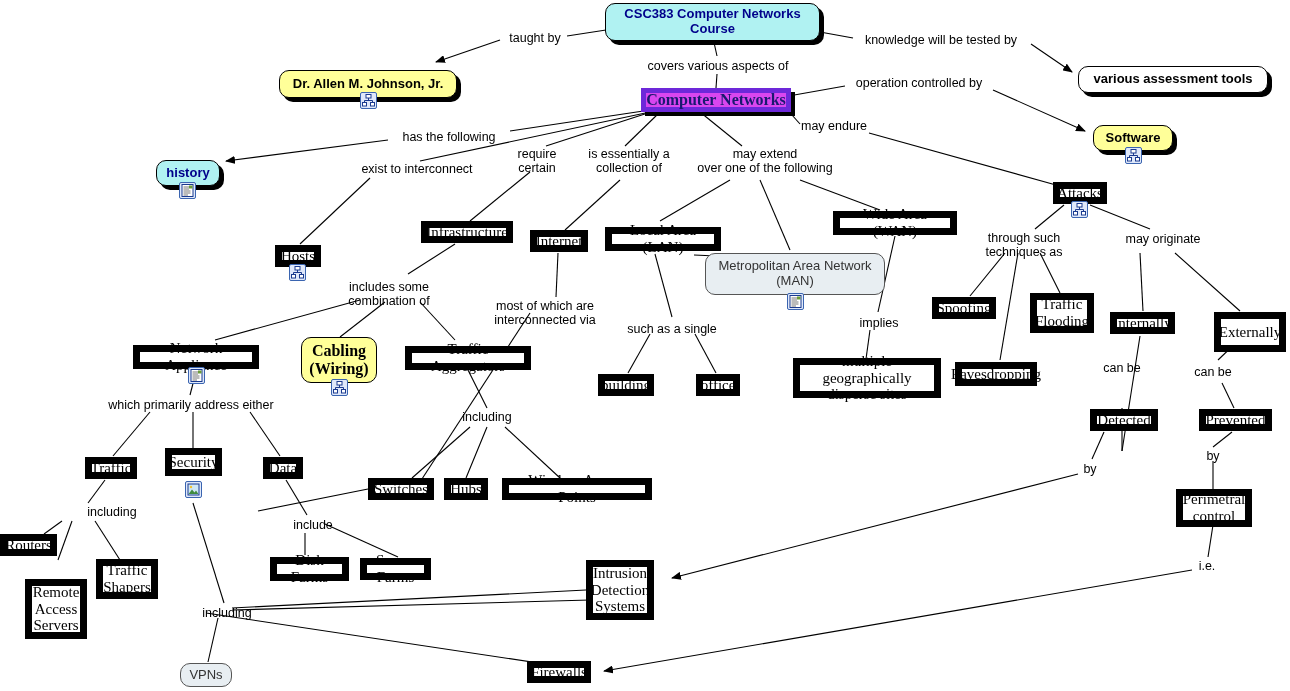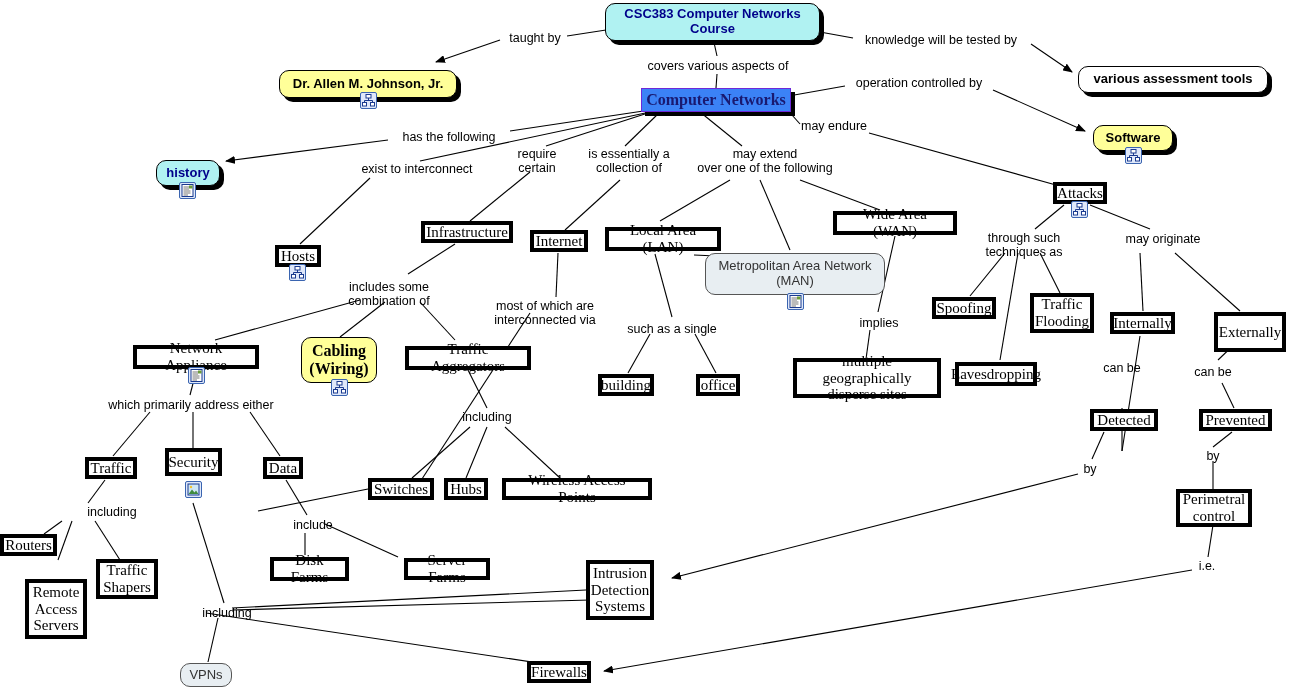--- a/index.html
+++ b/index.html
@@ -2,34 +2,34 @@
 <html><head>
 <meta charset="utf-8">
 <style>
   html,body{margin:0;padding:0;background:#ffffff;}
   #stage{position:relative;width:1290px;height:691px;background:#fff;overflow:hidden;
          font-family:"Liberation Sans",sans-serif;}
   svg#edges{position:absolute;left:0;top:0;width:1290px;height:691px;}
   .node{position:absolute;box-sizing:border-box;display:flex;align-items:center;
         justify-content:center;text-align:center;line-height:1.12;}
   
-  .n-rect{border:4px solid #000000;background:#fff;color:#000;
+  .n-rect{border:7px solid #000000;background:#fff;color:#000;
           font-family:"Liberation Serif",serif;font-size:15px;padding:1px 4px;}
   
   .n-round{border:1px solid #000;border-radius:10px;
            font-family:"Liberation Sans",sans-serif;font-weight:bold;font-size:13px;padding:2px 0;}
   .n-round.shadow{box-shadow:4px 4px 0 #000;}
   .n-yellow{background:#ffff99;color:#000;}
   .n-cyan{background:#b0f2f2;color:#00008b;}
   .n-white{background:#fff;color:#000;}
   .n-grey{background:#e8eef2;color:#333;border:1px solid #555;border-radius:10px;
           font-family:"Liberation Sans",sans-serif;font-weight:normal;font-size:13px;}
   .n-serif-yellow{background:#ffff99;color:#000;border:1px solid #000;border-radius:10px;
           font-family:"Liberation Serif",serif;font-weight:bold;font-size:16px;}
-  .n-navy{background:#3b82f6;color:#191970;border:1px solid #6d28d9;
+  .n-navy{background:#d946ef;color:#191970;border:5px solid #6d28d9;
           font-family:"Liberation Serif",serif;font-weight:bold;font-size:16px;
           box-shadow:4px 4px 0 #000;}
   
   .lbl{position:absolute;font-family:"Liberation Sans",sans-serif;font-size:12.5px;
        color:#000;text-align:center;line-height:1.15;white-space:pre;
        transform:translateX(-50%);background:transparent;}
   .icon{position:absolute;width:17px;height:17px;border:1px solid #3a64b0;
         background:#dfe8fa;border-radius:2px;display:flex;align-items:center;
         justify-content:center;box-sizing:border-box;}
   .icon svg{display:block;}
@@ -264,21 +264,21 @@
   <div class="node n-rect" style="left:263px;top:457px;width:40px;height:22px;">Data</div>
 
   <div class="node n-rect" style="left:368px;top:478px;width:66px;height:22px;">Switches</div>
   <div class="node n-rect" style="left:444px;top:478px;width:44px;height:22px;">Hubs</div>
   <div class="node n-rect" style="left:502px;top:478px;width:150px;height:22px;">Wireless Access Points</div>
 
   <div class="node n-rect" style="left:0px;top:534px;width:57px;height:22px;">Routers</div>
   <div class="node n-rect" style="left:25px;top:579px;width:62px;height:60px;">Remote Access Servers</div>
   <div class="node n-rect" style="left:96px;top:559px;width:62px;height:40px;">Traffic Shapers</div>
   <div class="node n-rect" style="left:270px;top:557px;width:79px;height:24px;">Disk Farms</div>
-  <div class="node n-rect" style="left:360px;top:558px;width:86px;height:22px;margin-left:44px;">Server Farms</div>
+  <div class="node n-rect" style="left:360px;top:558px;width:71px;height:22px;">Server Farms</div>
 
   <div class="node n-rect" style="left:586px;top:560px;width:68px;height:60px;">Intrusion Detection Systems</div>
   <div class="node n-rect" style="left:527px;top:661px;width:64px;height:22px;">Firewalls</div>
   <div class="node n-grey" style="left:180px;top:663px;width:52px;height:24px;">VPNs</div>
 
   <div class="lbl" style="left:535px;top:31px;">taught by</div>
   <div class="lbl" style="left:941px;top:33px;">knowledge will be tested by</div>
   <div class="lbl" style="left:718px;top:59px;">covers various aspects of</div>
   <div class="lbl" style="left:919px;top:76px;">operation controlled by</div>
   <div class="lbl" style="left:834px;top:119px;">may endure</div>

